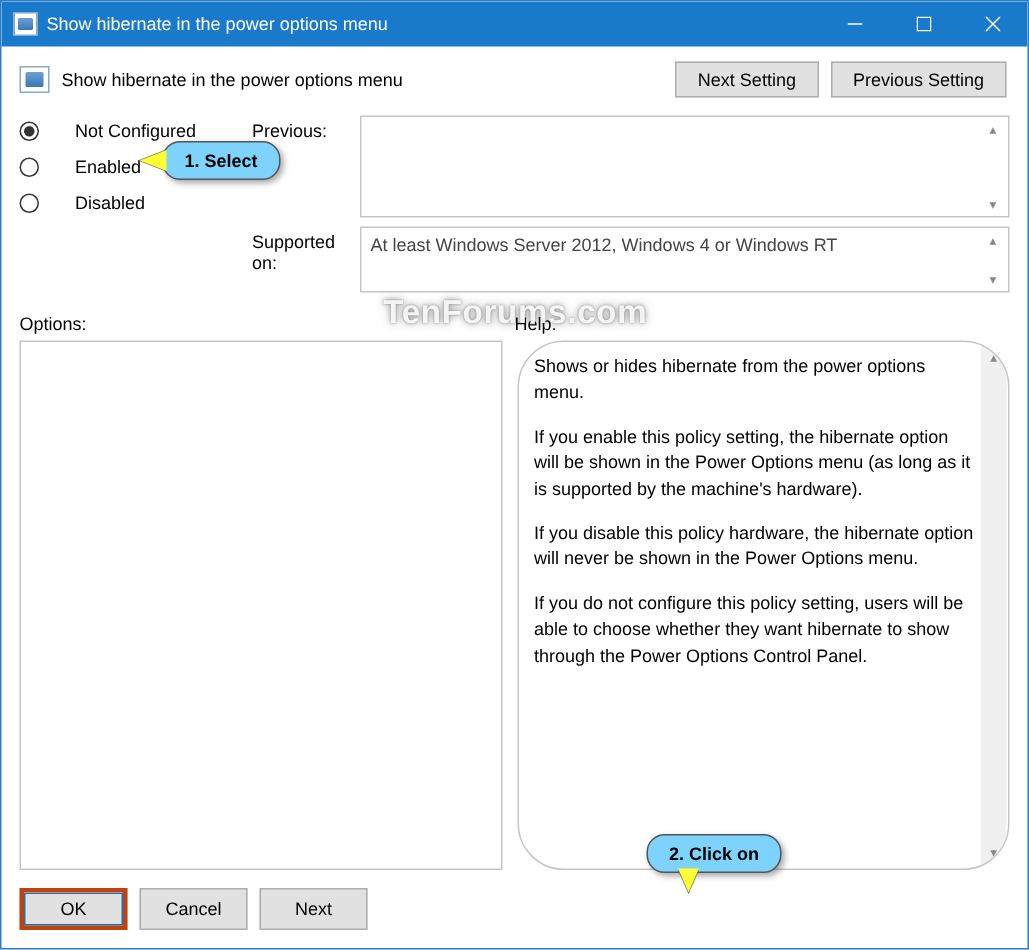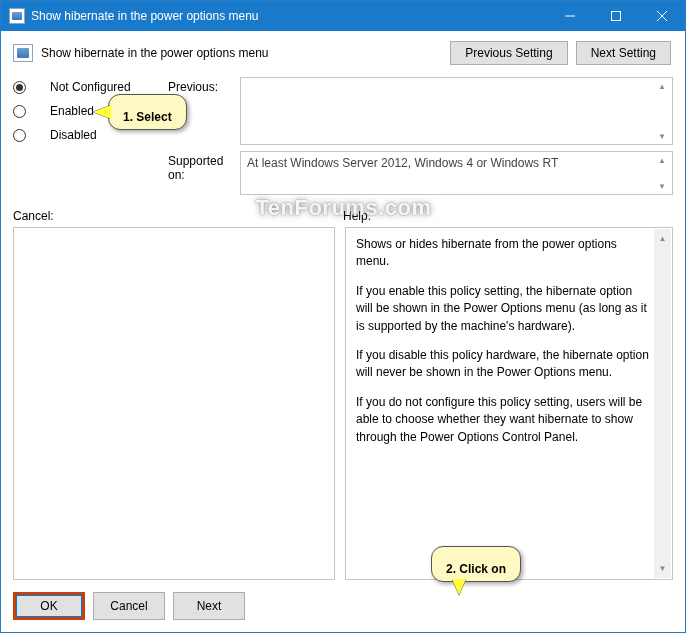--- a/index.html
+++ b/index.html
@@ -125,40 +125,40 @@
 .panel {
   border: 1px solid #c5c5c5;
   background: #fff;
   padding: 8px 10px;
   font-size: 12px;
   line-height: 1.45;
   overflow: hidden;
   position: relative;
 }
 .panel.left { width: 322px; }
-.panel.right { flex: 1; padding-right: 22px; }
+.panel.right { flex: 1; padding-right: 22px; border-radius: 31px; }
 .panel.right p { margin-bottom: 12px; }
 .panel .scrollbar {
   position: absolute; right: 1px; top: 1px; bottom: 1px; width: 17px;
   background: #f0f0f0;
   display: flex; flex-direction: column; justify-content: space-between; align-items:center;
   color:#888; font-size:9px; padding:3px 0;
 }
 .footer {
   display: flex;
   gap: 8px;
   padding-top: 12px;
   position: relative;
 }
 .callout {
   position: absolute;
-  background: #fef9c3;
+  background: #7dd3fc;
   border: 1px solid #555;
   border-radius: 12px;
-  padding: 15px 14px 5px 14px;
+  padding: 5px 14px 5px 14px;
   font-size: 12px;
   font-weight: bold;
   color: #000;
   box-shadow: 2px 2px 4px rgba(0,0,0,0.35);
   z-index: 10;
   white-space: nowrap;
 }
 .callout.select { top: 17px; left: 95px; }
 .callout.select::before {
   content:""; position:absolute; left:-16px; top:50%; transform:translateY(-50%);
@@ -214,22 +214,22 @@
   </div>
 </div>
 
 <div class="content">
   <div class="header-row">
     <span class="icon">
         <span class="icon-inner"></span>
       </span>
     <span class="setting-name">Show hibernate in the power options menu</span>
     <div class="nav-btns">
+      <button class="btn">Next Setting</button>
       <button class="btn">Previous Setting</button>
-      <button class="btn">Next Setting</button>
     </div>
   </div>
 
   <div class="top-grid">
     <div class="radios">
       <div class="callout select">1. Select</div>
       <label class="radio-row">
         <span class="radio checked"></span>
         <span>Not Configured</span>
       </label>
@@ -251,21 +251,21 @@
     <div></div>
     <div class="lbl-col">Supported on:</div>
     <div class="textarea-box supported-box">
       <span>At least Windows Server 2012, Windows 4 or Windows RT</span>
       <span class="scroll-hint-top">▴</span>
       <span class="scroll-hint-bottom">▾</span>
     </div>
   </div>
 
   <div class="mid-labels">
-    <span class="left">Cancel:</span>
+    <span class="left">Options:</span>
     <span>Help:</span>
   </div>
 
   <div class="panels">
     <div class="panel left"></div>
     <div class="panel right">
       <p>Shows or hides hibernate from the power options menu.</p>
       <p>If you enable this policy setting, the hibernate option will be shown in the Power Options menu (as long as it is supported by the machine's hardware).</p>
       <p>If you disable this policy hardware, the hibernate option will never be shown in the Power Options menu.</p>
       <p>If you do not configure this policy setting, users will be able to choose whether they want hibernate to show through the Power Options Control Panel.</p>

